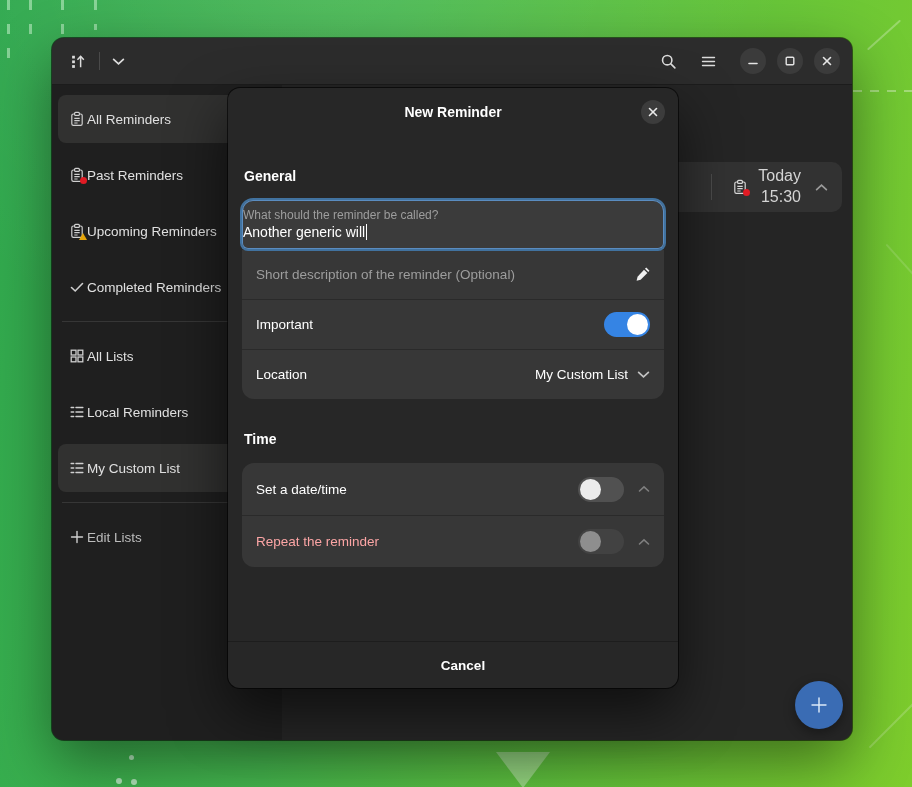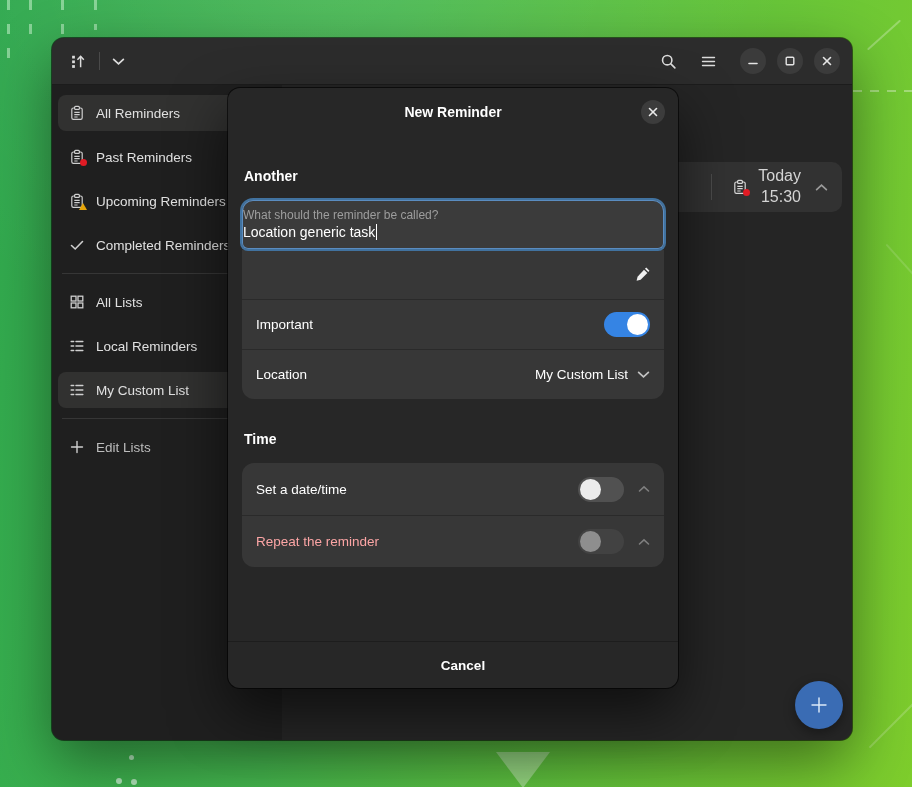--- a/index.html
+++ b/index.html
@@ -43,21 +43,21 @@
   .win-controls{ display:flex; gap:11px; margin-left:4px; }
 
   .window-body{ position:relative; height:655px; display:flex; }
 
   
   .sidebar{
     width:230px; background:#1f1f1f; padding:10px 6px; flex:none;
     display:flex; flex-direction:column; gap:8px; overflow:hidden;
   }
   .side-item{
-    display:flex; align-items:center; gap:11px; height:36px; padding:0 11px;
+    display:flex; align-items:center; gap:2px; height:48px; padding:0 11px;
     border-radius:8px; color:#e0e0e0; font-size:13.5px; white-space:nowrap; cursor:pointer;
   }
   .side-item .si-icon{ color:#cfcfcf; flex:none; position:relative; width:16px; height:16px; }
   .side-item.selected{ background:#313130; }
   .side-item.dim{ color:#bdbdbd; }
   .side-div{ height:1px; background:#363636; margin:2px 4px; flex:none; }
   .badge-warn{ position:absolute; right:-2px; bottom:-1px; width:0; height:0;
     border-left:4px solid transparent; border-right:4px solid transparent; border-bottom:7px solid #e5a50a; }
   .badge-red{ position:absolute; right:-2px; bottom:-1px; width:7px; height:7px; border-radius:50%; background:#e01b24; }
 
@@ -374,32 +374,33 @@
       <span>
         <svg width="10" height="10" viewBox="0 0 10 10" stroke="currentColor" stroke-width="1.6" stroke-linecap="round">
             <line x1="1.5" y1="1.5" x2="8.5" y2="8.5"></line>
             <line x1="8.5" y1="1.5" x2="1.5" y2="8.5"></line>
           </svg>
       </span>
     </button>
   </header>
 
   <div class="dlg-body">
-    <h2 class="sec-heading">Another</h2>
+    <h2 class="sec-heading">General</h2>
 
     <div class="group">
       <div class="entry-row">
         <span class="entry-label">What should the reminder be called?</span>
         <span class="entry-value">
-          <span>Location generic task</span>
+          <span>Another generic will</span>
           <span class="caret"></span>
         </span>
       </div>
 
       <div class="grp-row">
+        <span class="desc-text">Short description of the reminder (Optional)</span>
         <span class="spacer"></span>
         <span class="pencil">
           <svg width="15" height="15" viewBox="0 0 16 16" fill="currentColor">
             <path d="M9.6 2.8l3.6 3.6-7.2 7.2-4.3 1 1-4.3z"></path>
             <path d="M10.6 1.8l1.4-1.2 3.4 3.4-1.2 1.4z"></path>
           </svg>
         </span>
       </div>
 
       <div class="grp-row imp-row">

